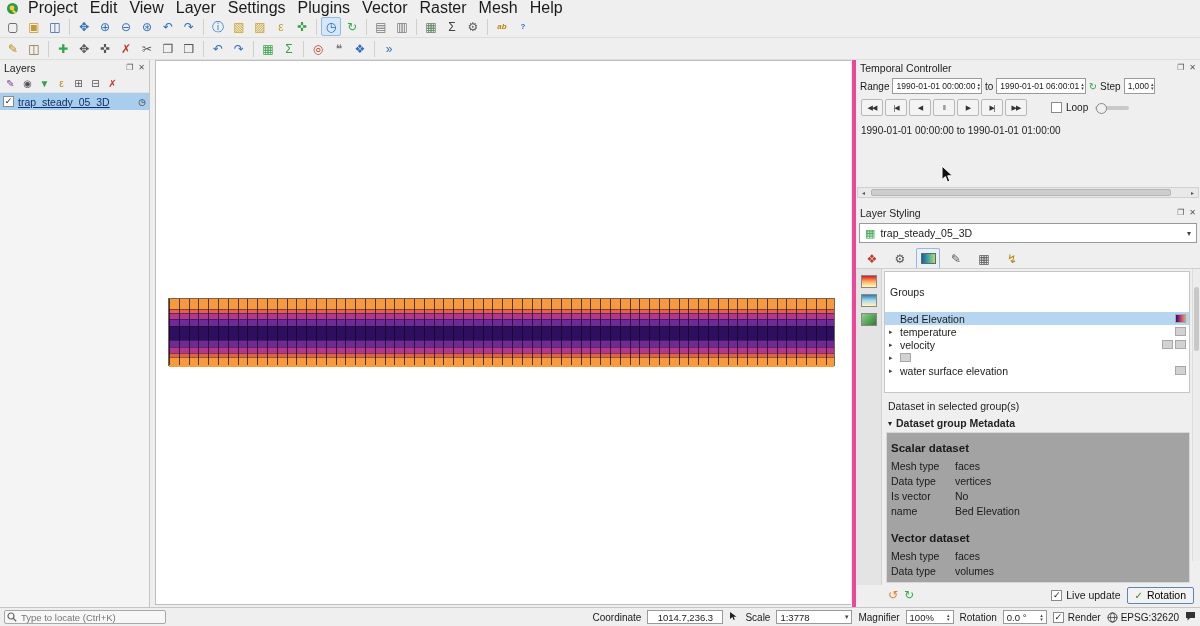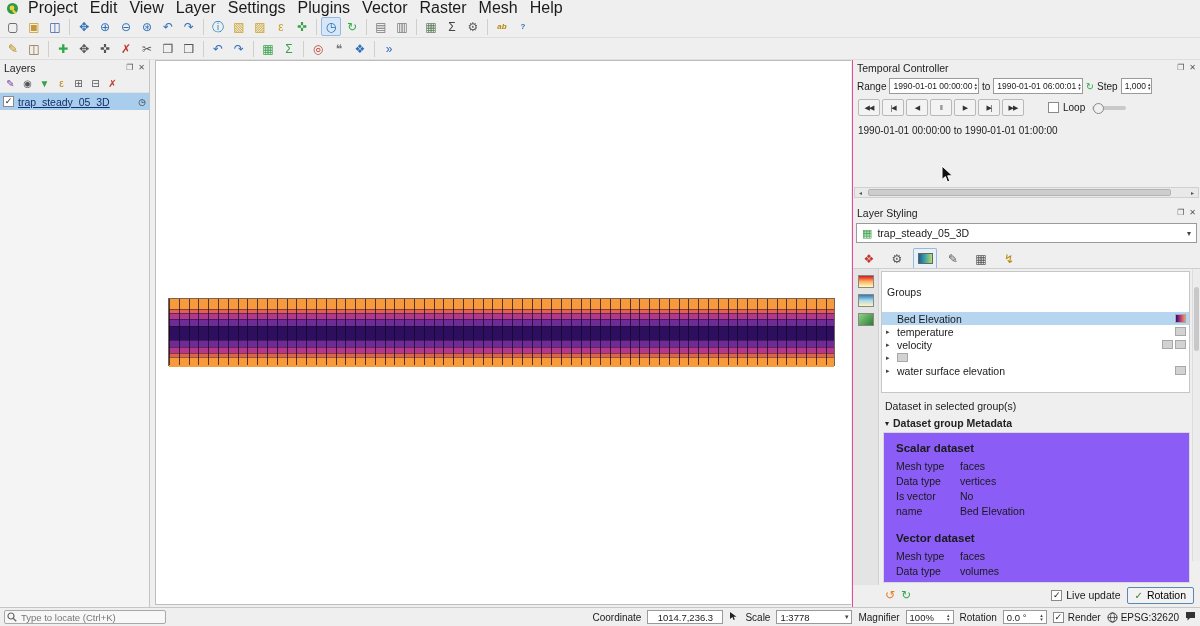--- a/index.html
+++ b/index.html
@@ -46,21 +46,21 @@
   .band .stripe{width:100%}
   .band .stripe+.stripe{border-top:1px solid rgba(25,8,30,.45)}
   .s1,.s9{height:10px;background:#f69a3c}
   .s2,.s8{height:4px;background:#e0614f}
   .s3,.s7{height:6px;background:#b2388c}
   .s4,.s6{height:7px;background:#6f2b95}
   .s5{height:14px;background:#2e0e5e}
   .band-grid{position:absolute;inset:0;background:repeating-linear-gradient(90deg,rgba(15,6,35,.7) 0px,rgba(15,6,35,.7) 1px,transparent 1px,transparent 9.8px)}
 
   
-  .rightcol{position:absolute;left:852px;right:0;top:0;bottom:0;background:#efefef;border-left:1px solid #ec4899}
+  .rightcol{position:absolute;left:852px;right:0;top:0;bottom:0;background:#efefef;border-left:4px solid #ec4899}
 
   
   .temporal{position:absolute;top:0;left:0;right:0;height:138px}
   .t-row1{display:flex;align-items:center;gap:3px;padding:3px 4px 0 4px;font-size:10px}
   .dtfield{display:flex;align-items:center;border:1px solid #9a9a9a;background:#fff;height:16px;font-size:8.5px;padding:0 1px 0 3px;flex:none}
   .dtfield .val{white-space:nowrap}
   .spins{display:flex;flex-direction:column;justify-content:center;line-height:4px;font-size:5px;color:#444;margin-left:2px}
   .spins i{font-style:normal}
   .step-ic{color:#2faa4a;font-size:10px}
   .t-row2{display:flex;align-items:center;gap:2px;padding:5px 4px 0 5px}
@@ -98,21 +98,21 @@
   .g-arrow{width:9px;font-size:7px;color:#444;flex:none}
   .g-label{flex:1;white-space:nowrap;overflow:hidden}
   .g-chips{display:flex;gap:2px}
   .chip{width:11px;height:9px;background:#d2d2d2;border:1px solid #a8a8a8;display:none}
   .grow.ramp .c1{display:block;background:linear-gradient(90deg,#2e0e5e,#b2388c,#f69a3c)}
   .grow.one .c1{display:block}
   .grow.two .c1,.grow.two .c2{display:block}
   .ds-note{padding:7px 2px 1px 4px;font-size:10.5px;color:#222}
   .meta-hd{display:flex;align-items:center;gap:4px;padding:4px 4px 2px 4px;font-size:10.5px;font-weight:bold;color:#222}
   .meta-hd .arr{font-size:8px;font-weight:normal}
-  .meta-panel{flex:1;background:#8b5cf6;border:1px solid #d8d8d8;margin:1px 0 2px 2px;padding:9px 12px;overflow:hidden;font-size:10.5px}
+  .meta-panel{flex:1;background:#a3a3a3;border:1px solid #d8d8d8;margin:1px 0 2px 2px;padding:9px 4px;overflow:hidden;font-size:10.5px}
   .meta-title{font-weight:bold;font-size:11.5px;margin-bottom:6px}
   .mrow{display:flex;margin-bottom:3px}
   .mlabel{width:64px}
   .meta-sec2{margin-top:15px}
   .sty-bottom{height:22px;display:flex;align-items:center;gap:6px;padding:0 6px 2px 32px}
   .sb-ic{font-size:12px}
   .undo-ic{color:#e67e22}
   .refresh-ic{color:#2faa4a}
   .spacer{flex:1}
   .live-wrap{display:flex;align-items:center;gap:4px;font-size:10.5px}

